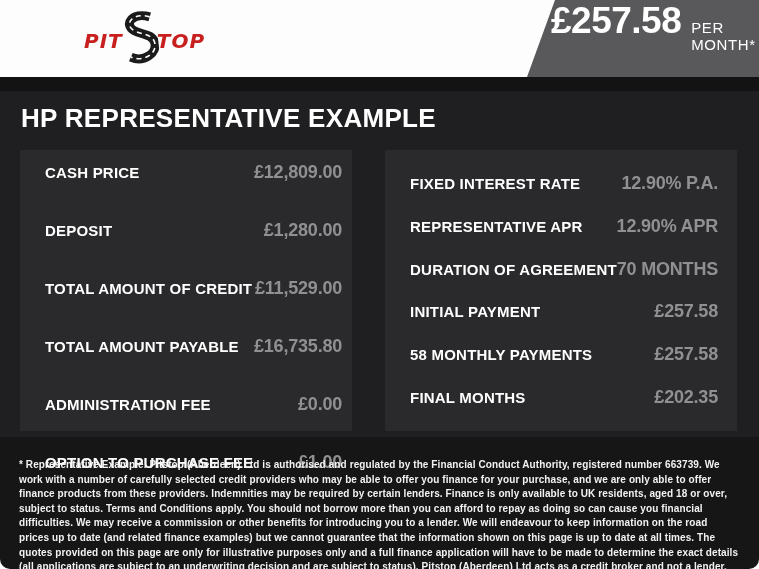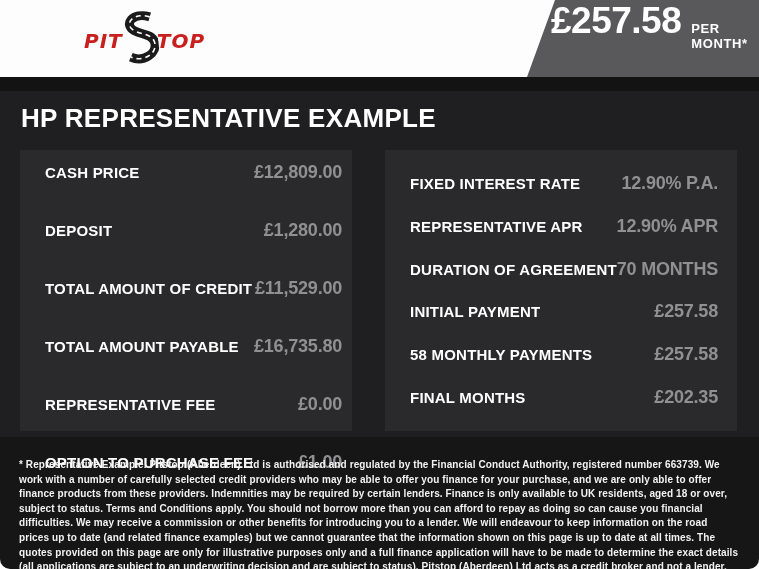--- a/index.html
+++ b/index.html
@@ -58,22 +58,22 @@
     padding-left:24px;
   }
   .price-amount {
     color:#ffffff;
     font-weight:bold;
     font-size:37px;
     letter-spacing:-0.5px;
   }
   .price-period {
     color:#ffffff;
-    font-weight:bold;
-    font-size:13px;
+    font-weight:normal;
+    font-size:15px;
     letter-spacing:0.6px;
     margin-left:10px;
   }
 
   
   .main {
     background:#1f1f21;
     height:360px;
     border-top:14px solid #131313;
   }
@@ -176,21 +176,21 @@
         </div>
         <div class="frow">
           <span class="flabel">TOTAL AMOUNT OF CREDIT</span>
           <span class="fvalue">£11,529.00</span>
         </div>
         <div class="frow">
           <span class="flabel">TOTAL AMOUNT PAYABLE</span>
           <span class="fvalue">£16,735.80</span>
         </div>
         <div class="frow">
-          <span class="flabel">REPRESENTATIVE FEE</span>
+          <span class="flabel">ADMINISTRATION FEE</span>
           <span class="fvalue">£0.00</span>
         </div>
         <div class="frow">
           <span class="flabel">OPTION TO PURCHASE FEE</span>
           <span class="fvalue">£1.00</span>
         </div>
       </div>
 
       <div class="panel panel-right">
         <div class="frow">

